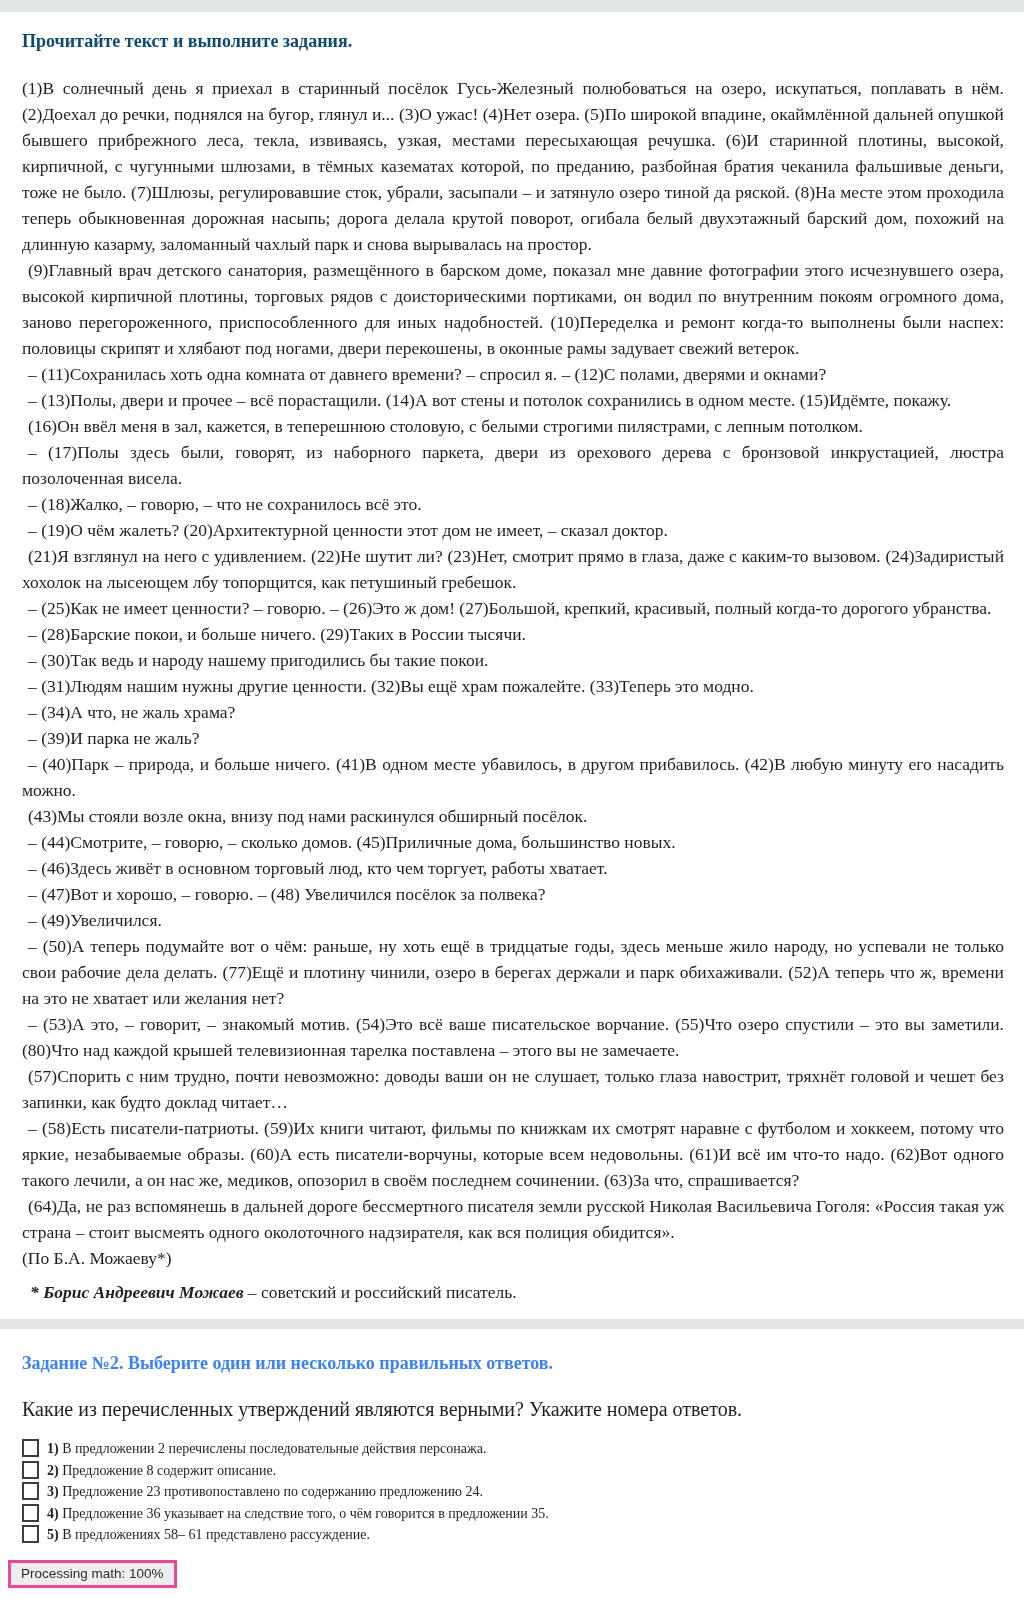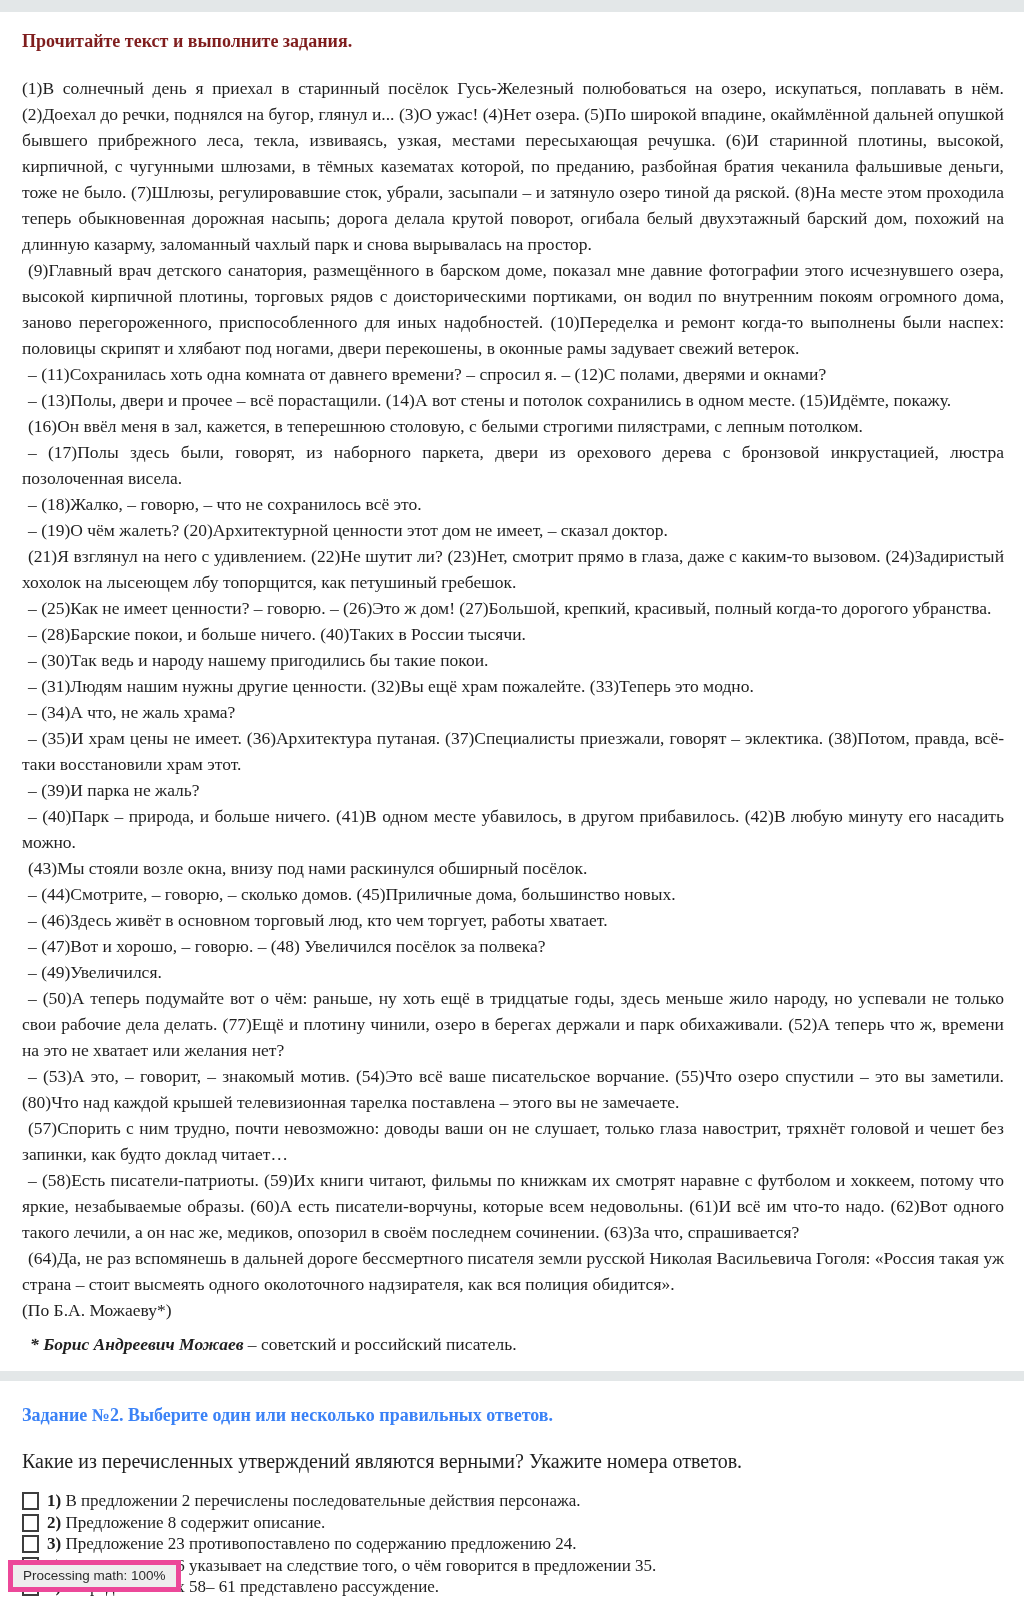--- a/index.html
+++ b/index.html
@@ -18,21 +18,21 @@
   .top-band {
     height: 12px;
     background: #e3e7e8;
   }
   .content {
     padding: 0 20px 0 22px;
   }
   .intro-heading {
     font-size: 18px;
     font-weight: bold;
-    color: #7f1d1d;
+    color: #0c4a6e;
     margin: 19px 0 4px 0;
   }
   .passage {
     margin-top: 23px;
     font-size: 17.5px;
     line-height: 26px;
     text-align: justify;
   }
   .passage p.para {
     margin: 0;
@@ -67,21 +67,21 @@
     margin: 24px 0 0 0;
   }
   .task-question {
     font-size: 20px;
     margin: 24px 0 8px 0;
   }
   .options {
     margin-top: 17px;
   }
   .option-row {
-    font-size: 17px;
+    font-size: 14px;
     line-height: 21.5px;
     white-space: nowrap;
   }
   .checkbox {
     display: inline-block;
     box-sizing: border-box;
     width: 17px;
     height: 18px;
     border: 2px solid #3d3d3d;
     background: #ffffff;
@@ -89,21 +89,21 @@
     vertical-align: -4px;
   }
   .opt-num {
     font-weight: bold;
   }
   .math-status {
     position: absolute;
     left: 8px;
     top: 1560px;
     background: #eeeeee;
-    border: 5px solid #ec4899;
+    border: 3px solid #ec4899;
     padding: 3px 10px 4px 10px;
     font-family: "Liberation Sans", "DejaVu Sans", sans-serif;
     font-size: 13.5px;
     color: #2b2b2b;
   }
 </style>
 </head>
 <body>
 
 <div class="top-band"></div>
@@ -115,25 +115,24 @@
       <p class="para">(1)В солнечный день я приехал в старинный посёлок Гусь-Железный полюбоваться на озеро, искупаться, поплавать в нём. (2)Доехал до речки, поднялся на бугор, глянул и... (3)О ужас! (4)Нет озера. (5)По широкой впадине, окаймлённой дальней опушкой бывшего прибрежного леса, текла, извиваясь, узкая, местами пересыхающая речушка. (6)И старинной плотины, высокой, кирпичной, с чугунными шлюзами, в тёмных казематах которой, по преданию, разбойная братия чеканила фальшивые деньги, тоже не было. (7)Шлюзы, регулировавшие сток, убрали, засыпали – и затянуло озеро тиной да ряской. (8)На месте этом проходила теперь обыкновенная дорожная насыпь; дорога делала крутой поворот, огибала белый двухэтажный барский дом, похожий на длинную казарму, заломанный чахлый парк и снова вырывалась на простор.</p>
       <p class="para ind">(9)Главный врач детского санатория, размещённого в барском доме, показал мне давние фотографии этого исчезнувшего озера, высокой кирпичной плотины, торговых рядов с доисторическими портиками, он водил по внутренним покоям огромного дома, заново перегороженного, приспособленного для иных надобностей. (10)Переделка и ремонт когда-то выполнены были наспех: половицы скрипят и хлябают под ногами, двери перекошены, в оконные рамы задувает свежий ветерок.</p>
       <p class="para ind">– (11)Сохранилась хоть одна комната от давнего времени? – спросил я. – (12)С полами, дверями и окнами?</p>
       <p class="para ind">– (13)Полы, двери и прочее – всё порастащили. (14)А вот стены и потолок сохранились в одном месте. (15)Идёмте, покажу.</p>
       <p class="para ind">(16)Он ввёл меня в зал, кажется, в теперешнюю столовую, с белыми строгими пилястрами, с лепным потолком.</p>
       <p class="para ind">– (17)Полы здесь были, говорят, из наборного паркета, двери из орехового дерева с бронзовой инкрустацией, люстра позолоченная висела.</p>
       <p class="para ind">– (18)Жалко, – говорю, – что не сохранилось всё это.</p>
       <p class="para ind">– (19)О чём жалеть? (20)Архитектурной ценности этот дом не имеет, – сказал доктор.</p>
       <p class="para ind">(21)Я взглянул на него с удивлением. (22)Не шутит ли? (23)Нет, смотрит прямо в глаза, даже с каким-то вызовом. (24)Задиристый хохолок на лысеющем лбу топорщится, как петушиный гребешок.</p>
       <p class="para ind">– (25)Как не имеет ценности? – говорю. – (26)Это ж дом! (27)Большой, крепкий, красивый, полный когда-то дорогого убранства.</p>
-      <p class="para ind">– (28)Барские покои, и больше ничего. (40)Таких в России тысячи.</p>
+      <p class="para ind">– (28)Барские покои, и больше ничего. (29)Таких в России тысячи.</p>
       <p class="para ind">– (30)Так ведь и народу нашему пригодились бы такие покои.</p>
       <p class="para ind">– (31)Людям нашим нужны другие ценности. (32)Вы ещё храм пожалейте. (33)Теперь это модно.</p>
       <p class="para ind">– (34)А что, не жаль храма?</p>
-      <p class="para ind">– (35)И храм цены не имеет. (36)Архитектура путаная. (37)Специалисты приезжали, говорят – эклектика. (38)Потом, правда, всё-таки восстановили храм этот.</p>
       <p class="para ind">– (39)И парка не жаль?</p>
       <p class="para ind">– (40)Парк – природа, и больше ничего. (41)В одном месте убавилось, в другом прибавилось. (42)В любую минуту его насадить можно.</p>
       <p class="para ind">(43)Мы стояли возле окна, внизу под нами раскинулся обширный посёлок.</p>
       <p class="para ind">– (44)Смотрите, – говорю, – сколько домов. (45)Приличные дома, большинство новых.</p>
       <p class="para ind">– (46)Здесь живёт в основном торговый люд, кто чем торгует, работы хватает.</p>
       <p class="para ind">– (47)Вот и хорошо, – говорю. – (48) Увеличился посёлок за полвека?</p>
       <p class="para ind">– (49)Увеличился.</p>
       <p class="para ind">– (50)А теперь подумайте вот о чём: раньше, ну хоть ещё в тридцатые годы, здесь меньше жило народу, но успевали не только свои рабочие дела делать. (77)Ещё и плотину чинили, озеро в берегах держали и парк обихаживали. (52)А теперь что ж, времени на это не хватает или желания нет?</p>
       <p class="para ind">– (53)А это, – говорит, – знакомый мотив. (54)Это всё ваше писательское ворчание. (55)Что озеро спустили – это вы заметили. (80)Что над каждой крышей телевизионная тарелка поставлена – этого вы не замечаете.</p>
       <p class="para ind">(57)Спорить с ним трудно, почти невозможно: доводы ваши он не слушает, только глаза навострит, тряхнёт головой и чешет без запинки, как будто доклад читает…</p>

